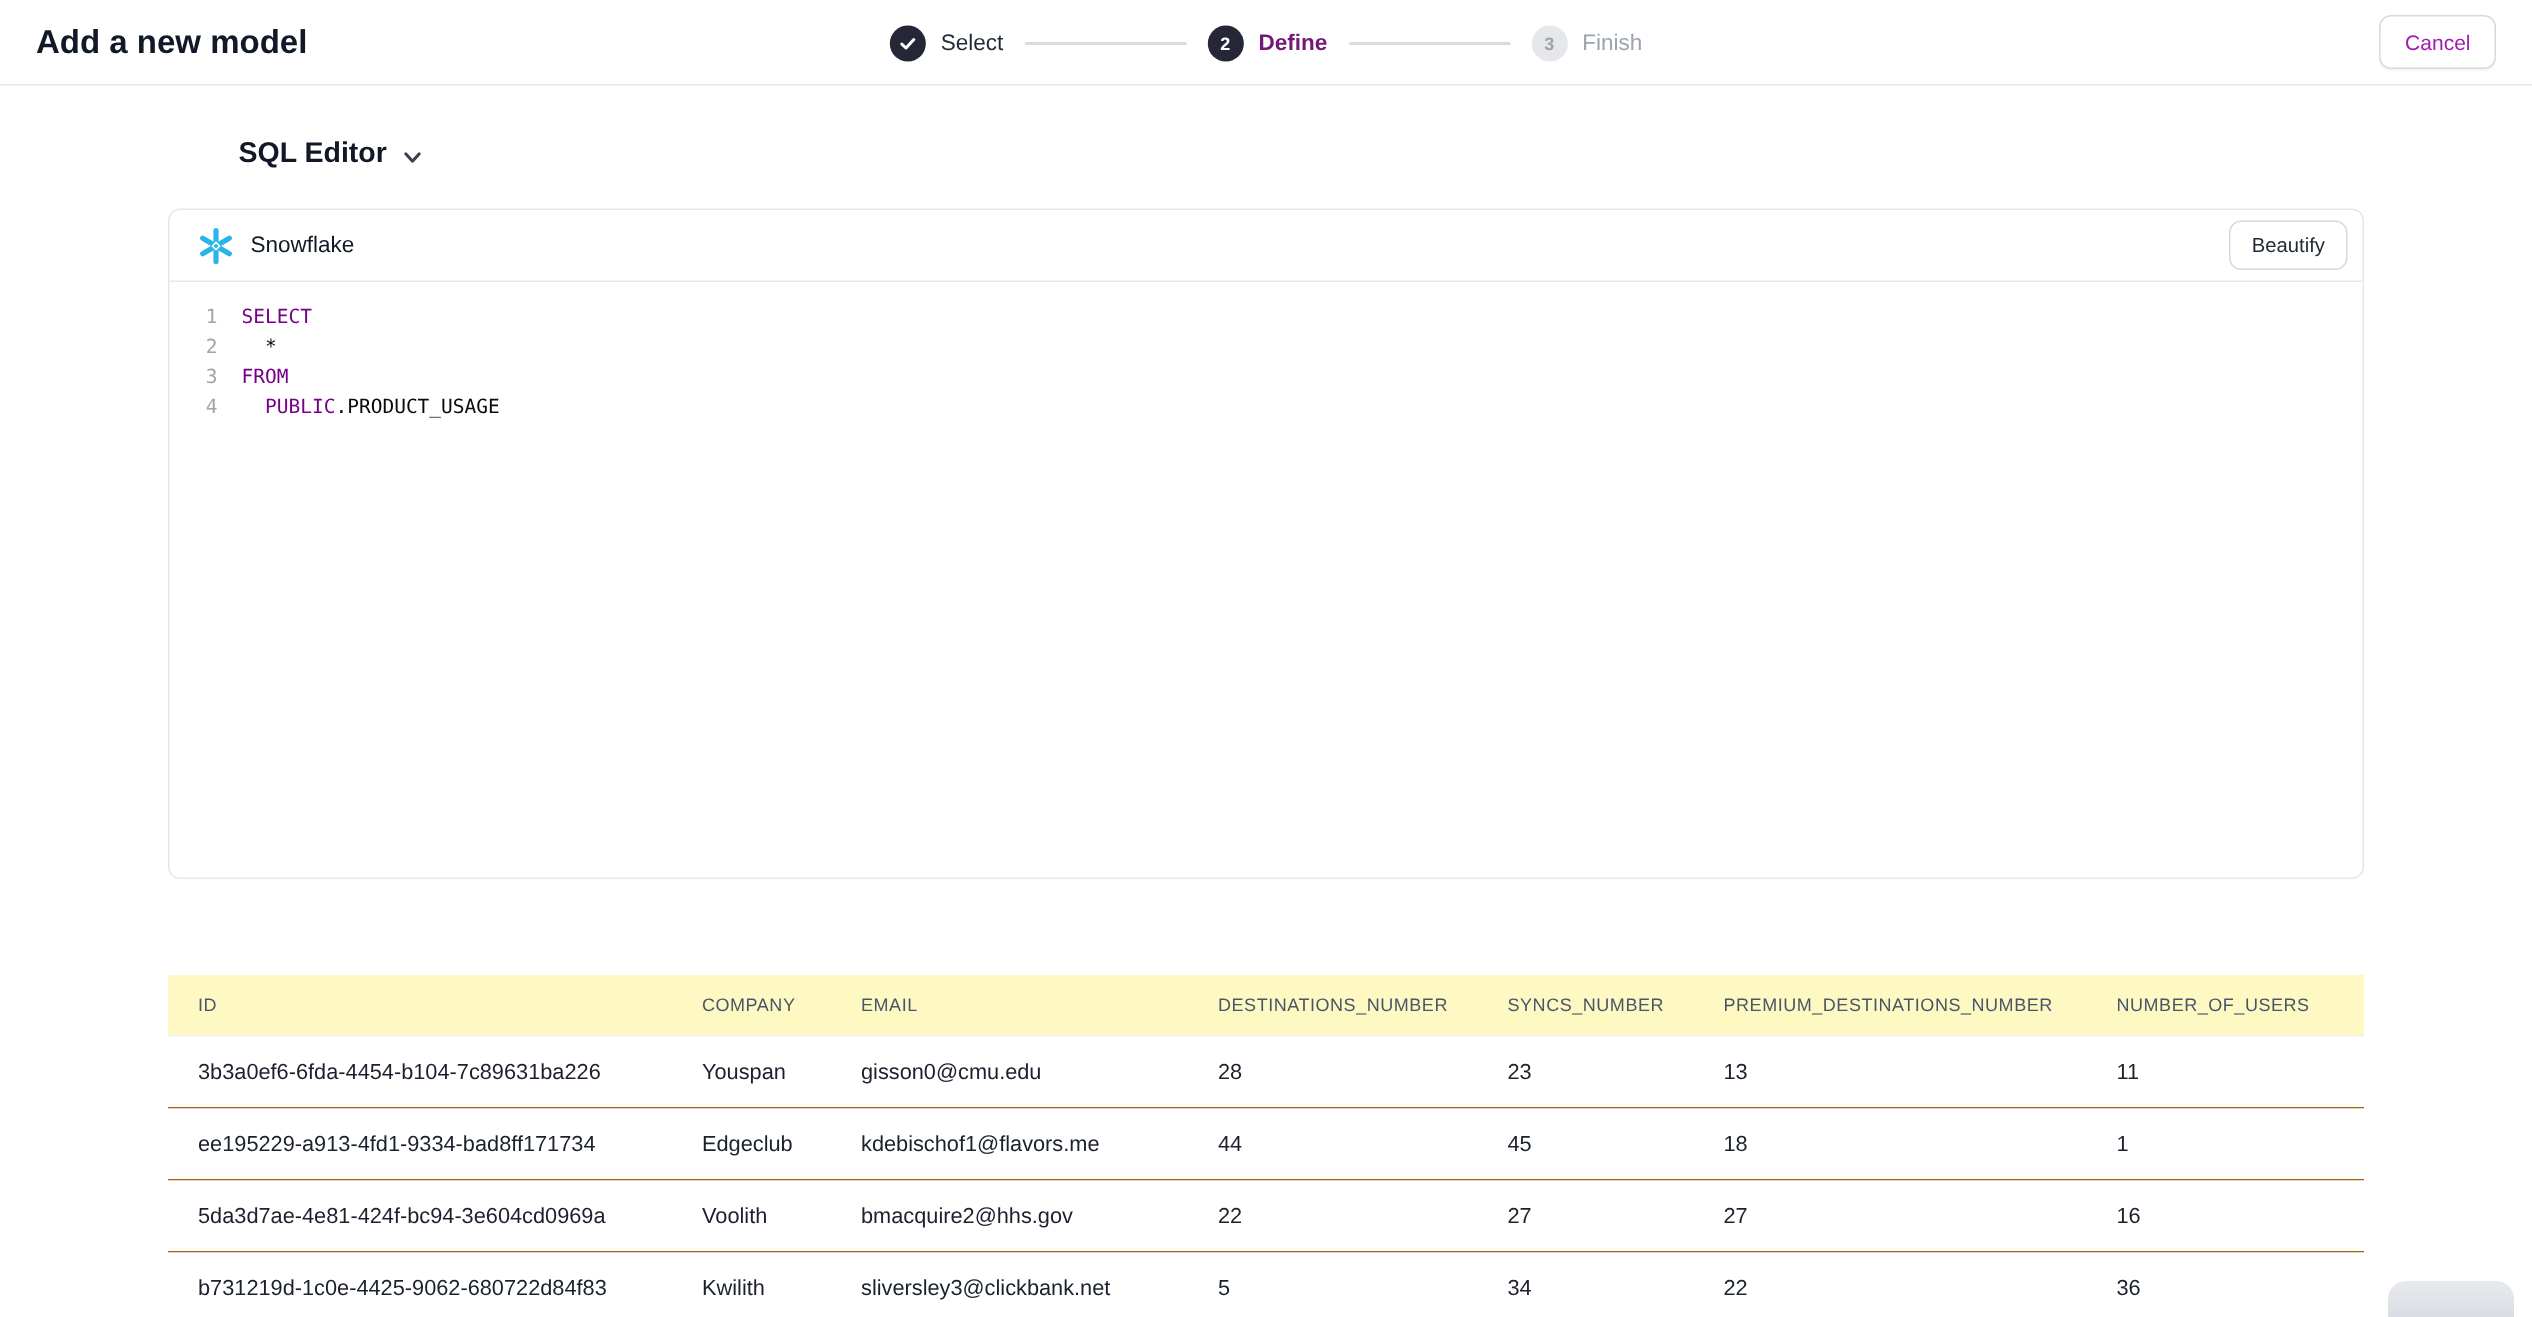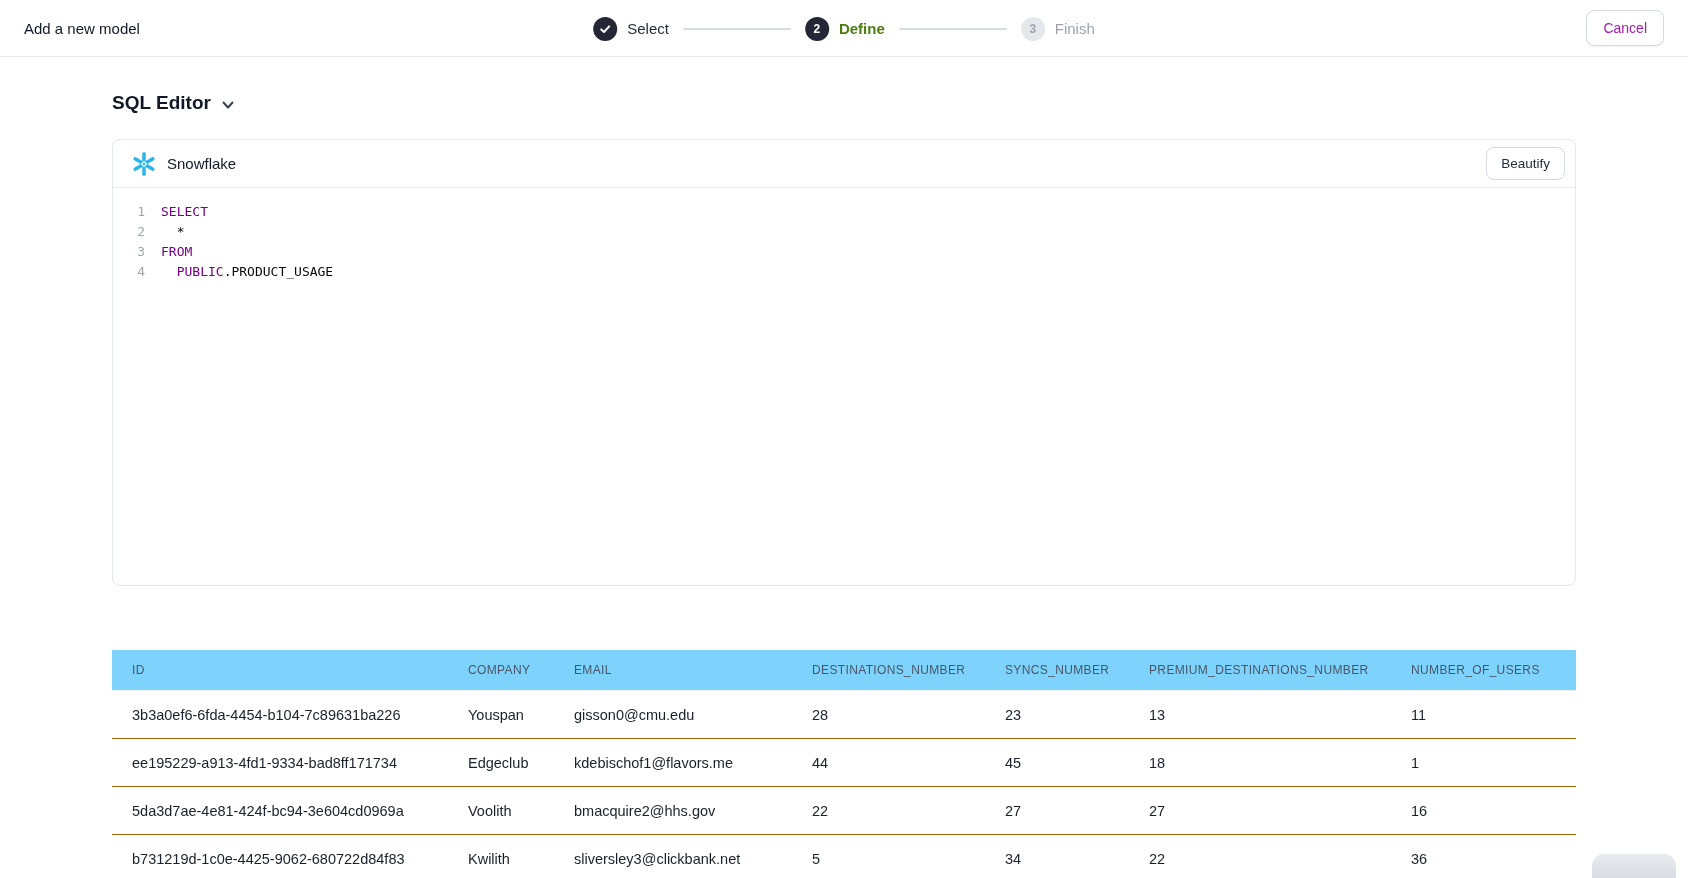--- a/index.html
+++ b/index.html
@@ -2,44 +2,44 @@
 <html><head>
 <meta charset="utf-8">
 <style>
   * { margin:0; padding:0; box-sizing:border-box; }
   html,body { width:1688px; height:878px; overflow:hidden; background:#ffffff;
     font-family:"Liberation Sans", sans-serif; color:#1a202c; }
 
   
   .topbar { position:relative; height:57px; display:flex; align-items:center;
     justify-content:space-between; padding:0 24px; border-bottom:1px solid #e5e7eb; background:#fff; }
-  .page-title { font-size:15px; font-weight:400; color:#111827; }
+  .page-title { font-size:22px; font-weight:700; color:#111827; }
   .stepper { position:absolute; left:50%; top:0; height:57px; transform:translateX(-50%);
     display:flex; align-items:center; }
   .step { display:flex; align-items:center; gap:10px; }
   .step-circle { width:24px; height:24px; border-radius:50%; display:flex; align-items:center;
     justify-content:center; font-size:12px; font-weight:700; }
   .step.complete .step-circle, .step.current .step-circle { background:#252736; color:#fff; }
   .step.upcoming .step-circle { background:#e5e7eb; color:#9ca3af; }
   .step-label { font-size:15px; }
   .step.complete .step-label { color:#1f2937; font-weight:500; }
-  .step.current .step-label { color:#4d7c0f; font-weight:700; }
+  .step.current .step-label { color:#701a75; font-weight:700; }
   .step.upcoming .step-label { color:#9ca3af; font-weight:500; }
   .connector { width:108px; height:2px; background:#d8dce2; margin:0 14px; border-radius:1px; }
   .btn { font-family:"Liberation Sans", sans-serif; cursor:pointer; border-radius:8px;
     font-size:14px; line-height:1; }
   .btn-secondary { background:#fff; border:1px solid #d6dae0; color:#a21caf; padding:10px 16px;
     font-weight:500; box-shadow:0 1px 1px rgba(16,24,40,.04); }
 
   
   .content { width:1464px; margin:0 auto; }
   .toolbar { display:flex; align-items:center; justify-content:space-between;
     margin-top:22px; height:48px; }
   .editor-selector { display:flex; align-items:center; gap:10px; cursor:pointer; }
-  .editor-selector .sel-label { font-size:19px; font-weight:600; color:#111827; }
+  .editor-selector .sel-label { font-size:19px; font-weight:600; color:#111827;margin-left:47px; }
   .chev { width:14px; height:14px; margin-top:3px; }
   .toolbar-right { display:flex; align-items:center; }
   .limit-group { display:flex; align-items:center; gap:10px; margin-right:18px; }
   .checkbox { width:20px; height:20px; border-radius:5px; background:#4f46e5; display:flex;
     align-items:center; justify-content:center; cursor:pointer; }
   .checkbox svg { width:12px; height:12px; }
   .limit-label { font-size:15px; color:#1f2937; }
   .info-icon { width:17px; height:17px; border-radius:50%; background:#9aa1ad; color:#fff;
     font-size:11px; font-weight:700; display:flex; align-items:center; justify-content:center;
     font-family:"Liberation Serif", serif; font-style:italic; }
@@ -62,21 +62,21 @@
   .gutter { width:18px; text-align:right; color:#a0a4ab; flex:none; margin-right:16px;
     user-select:none; }
   .code-text { white-space:pre; color:#0b0b0b; }
   .tok-keyword { color:#770088; }
   .tok-plain { color:#0b0b0b; }
 
   
   .results { margin-top:64px; }
   .tgrid { display:grid; grid-template-columns:336px 106px 238px 193px 144px 262px 1fr;
     align-items:center; }
-  .thead { background:#7dd3fc; height:41px; border-bottom:1px solid #eceef2; }
+  .thead { background:#fef9c3; height:41px; border-bottom:1px solid #eceef2; }
   .th { font-size:12px; font-weight:500; color:#4a5568; letter-spacing:.03em; padding-left:20px;
     white-space:nowrap; overflow:hidden; }
   .trow { height:48px; border-bottom:1px solid #a16207; background:#fff; }
   .td { font-size:14.5px; color:#1a202c; padding-left:20px; white-space:nowrap; overflow:hidden; }
 
   
   .corner-widget { position:fixed; right:12px; bottom:-20px; width:84px; height:44px;
     border-radius:12px; background:linear-gradient(180deg,#e5e8ec,#c9ced6); opacity:.9; }
 </style>
 </head>

